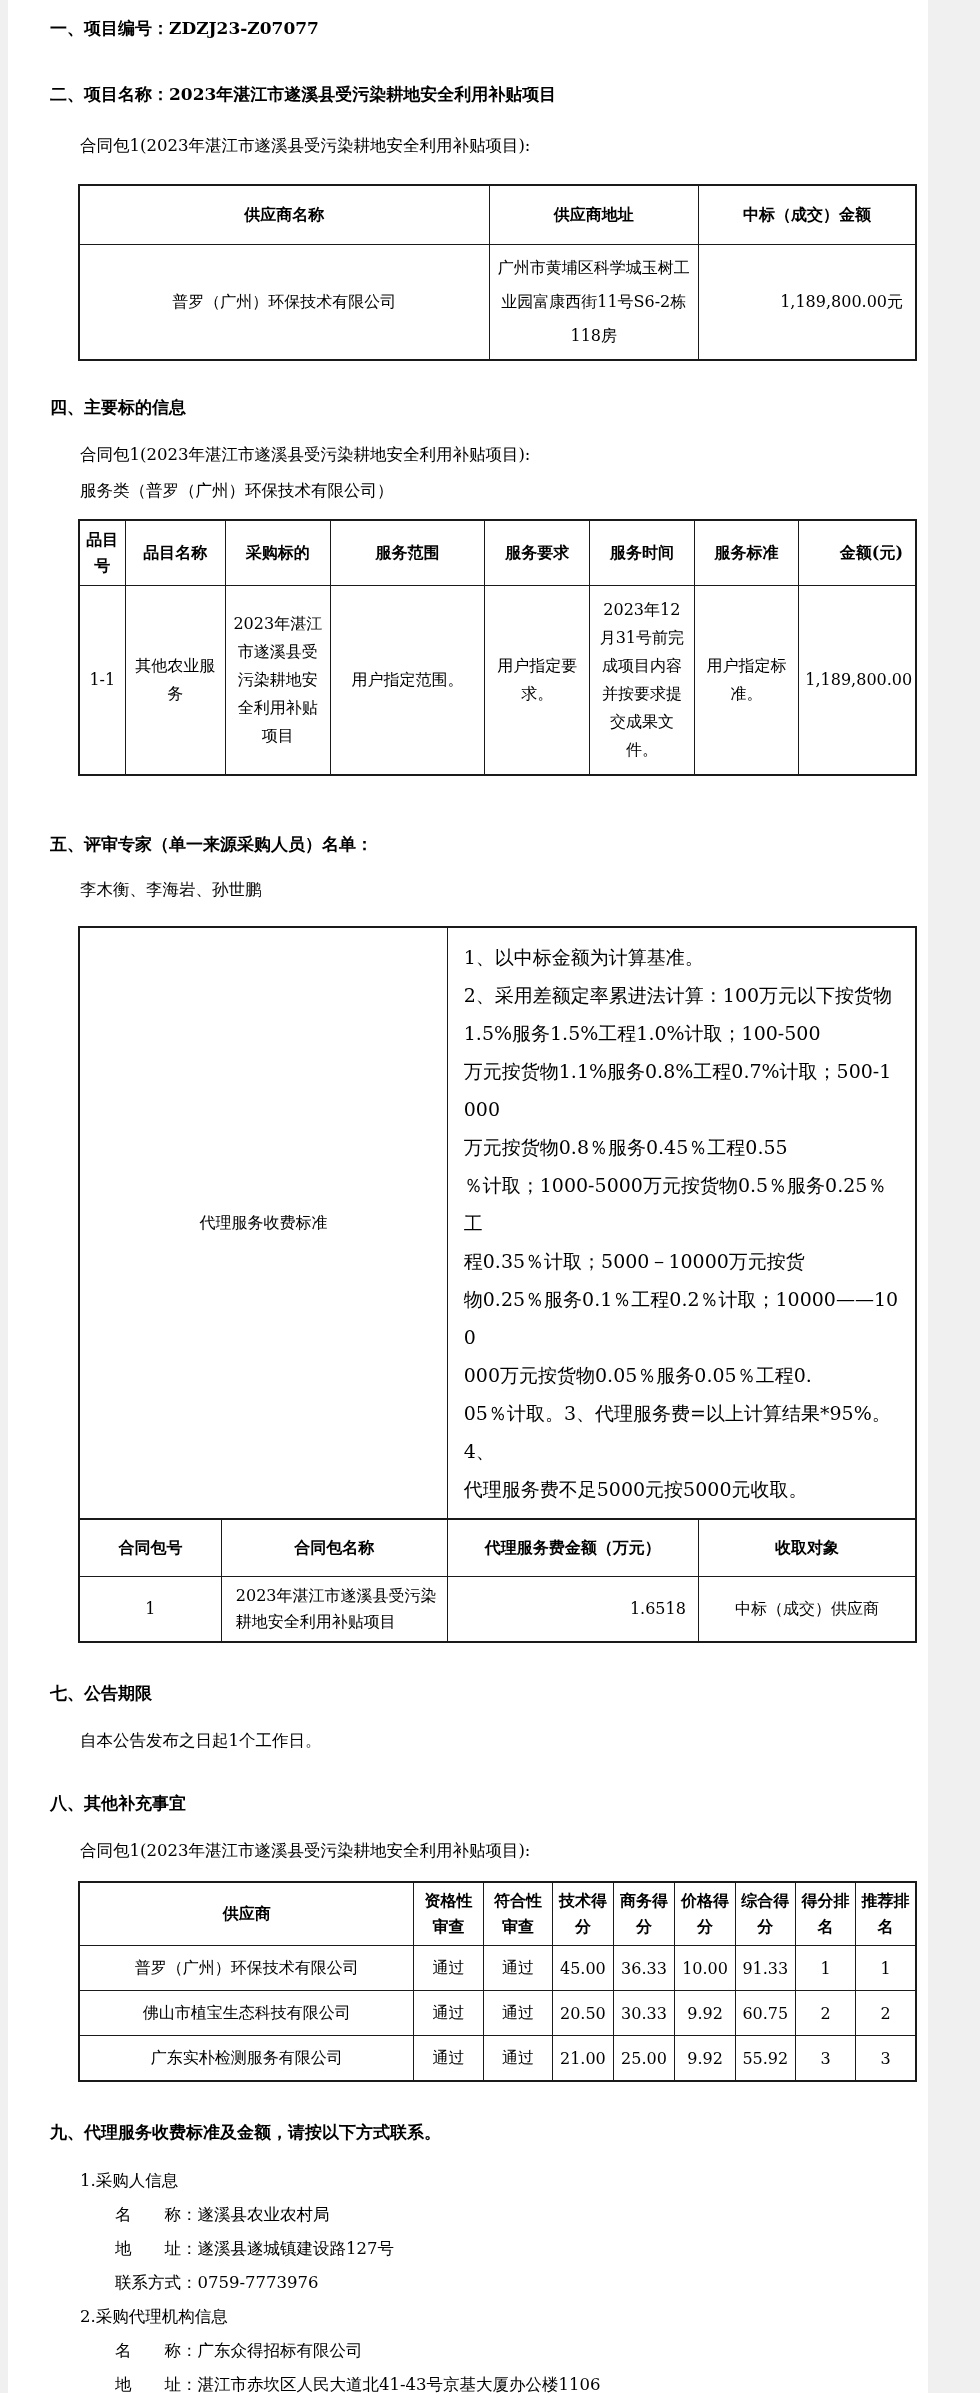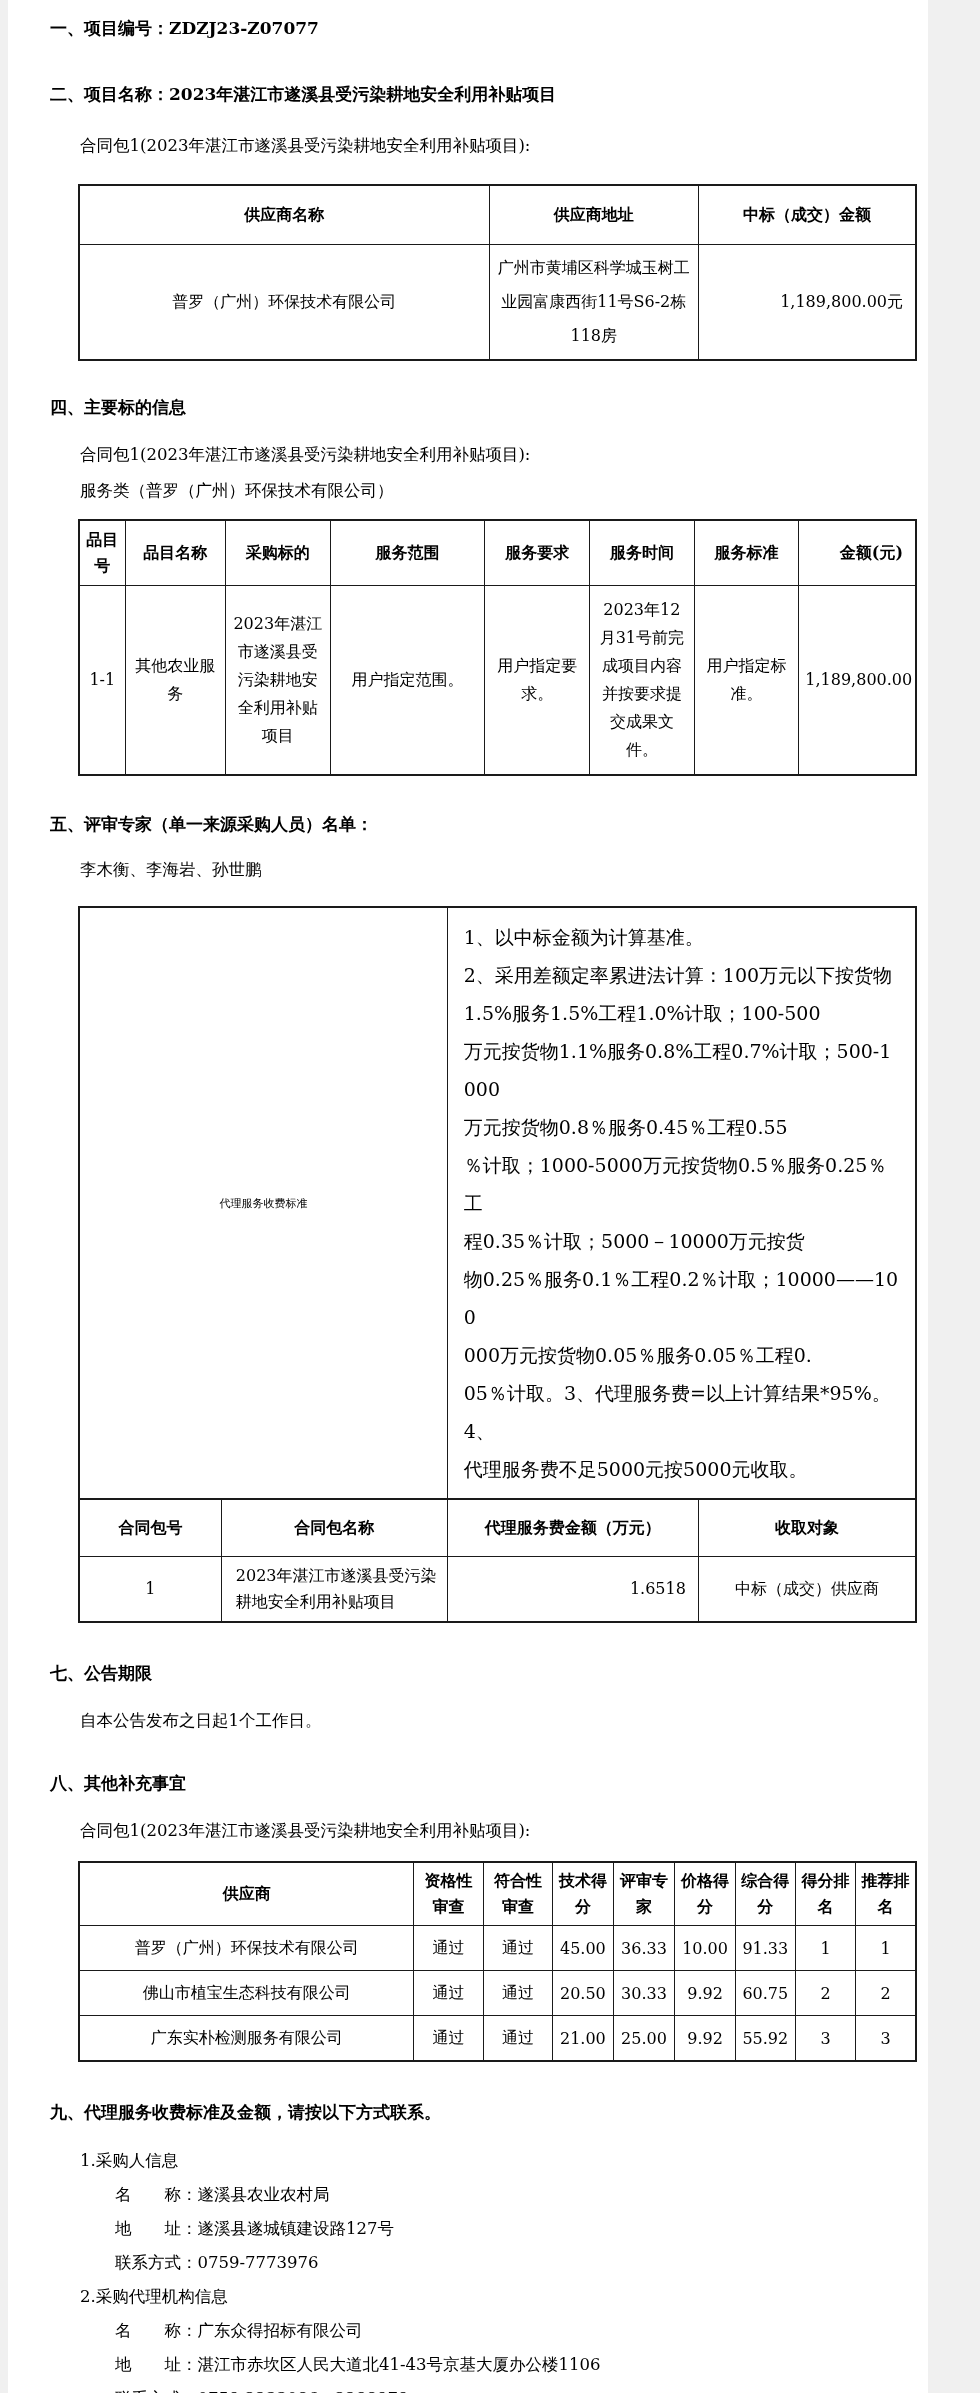--- a/index.html
+++ b/index.html
@@ -51,21 +51,21 @@
   }
   .doc-table th { font-weight: bold; }
 
   
   .t1 th { height: 46px; }
   .t1 td { line-height: 34px; padding: 6px 8px; }
   
   .t2 th { height: 52px; line-height: 26px; }
   .t2 td { line-height: 28px; padding: 10px 6px; }
   
-  .fee1 td.fee-label { font-size: 11px; }
+  .fee1 td.fee-label { font-size: 16px; }
   .fee1 td.fee-text {
     text-align: left;
     white-space: pre-line;
     line-height: 38px;
     padding: 10px 16px;
     font-size: 19px;
   }
   .fee2 { margin-top: -2px; }
   .fee2 th { height: 44px; }
   .fee2 td { height: 50px; line-height: 26px; }
@@ -148,21 +148,21 @@
           <td>2023年湛江市遂溪县受污染耕地安全利用补贴项目</td>
           <td>用户指定范围。</td>
           <td>用户指定要求。</td>
           <td>2023年12月31号前完成项目内容并按要求提交成果文件。</td>
           <td>用户指定标准。</td>
           <td class="ar">1,189,800.00</td>
         </tr>
       </tbody>
     </table>
 
-  <h2 class="sec-title" style="margin-top:36px">五、评审专家（单一来源采购人员）名单：</h2>
+  <h2 class="sec-title" style="margin-top:56px">五、评审专家（单一来源采购人员）名单：</h2>
   <p class="expert-names">李木衡、李海岩、孙世鹏</p>
 
   <table class="doc-table fee1" style="margin-top:24px">
     <colgroup>
         <col style="width:44%">
         <col style="width:56%">
       </colgroup>
     <tbody>
       <tr>
         <td class="fee-label">代理服务收费标准</td>
@@ -220,21 +220,21 @@
         <col style="width:7.2%">
         <col style="width:7.2%">
         <col style="width:7.2%">
     </colgroup>
   <thead>
         <tr>
           <th>供应商</th>
           <th>资格性审查</th>
           <th>符合性审查</th>
           <th>技术得分</th>
-          <th>评审专家</th>
+          <th>商务得分</th>
           <th>价格得分</th>
           <th>综合得分</th>
           <th>得分排名</th>
           <th>推荐排名</th>
         </tr>
       </thead>
       <tbody>
         <tr>
           <td>普罗（广州）环保技术有限公司</td>
           <td>通过</td>

